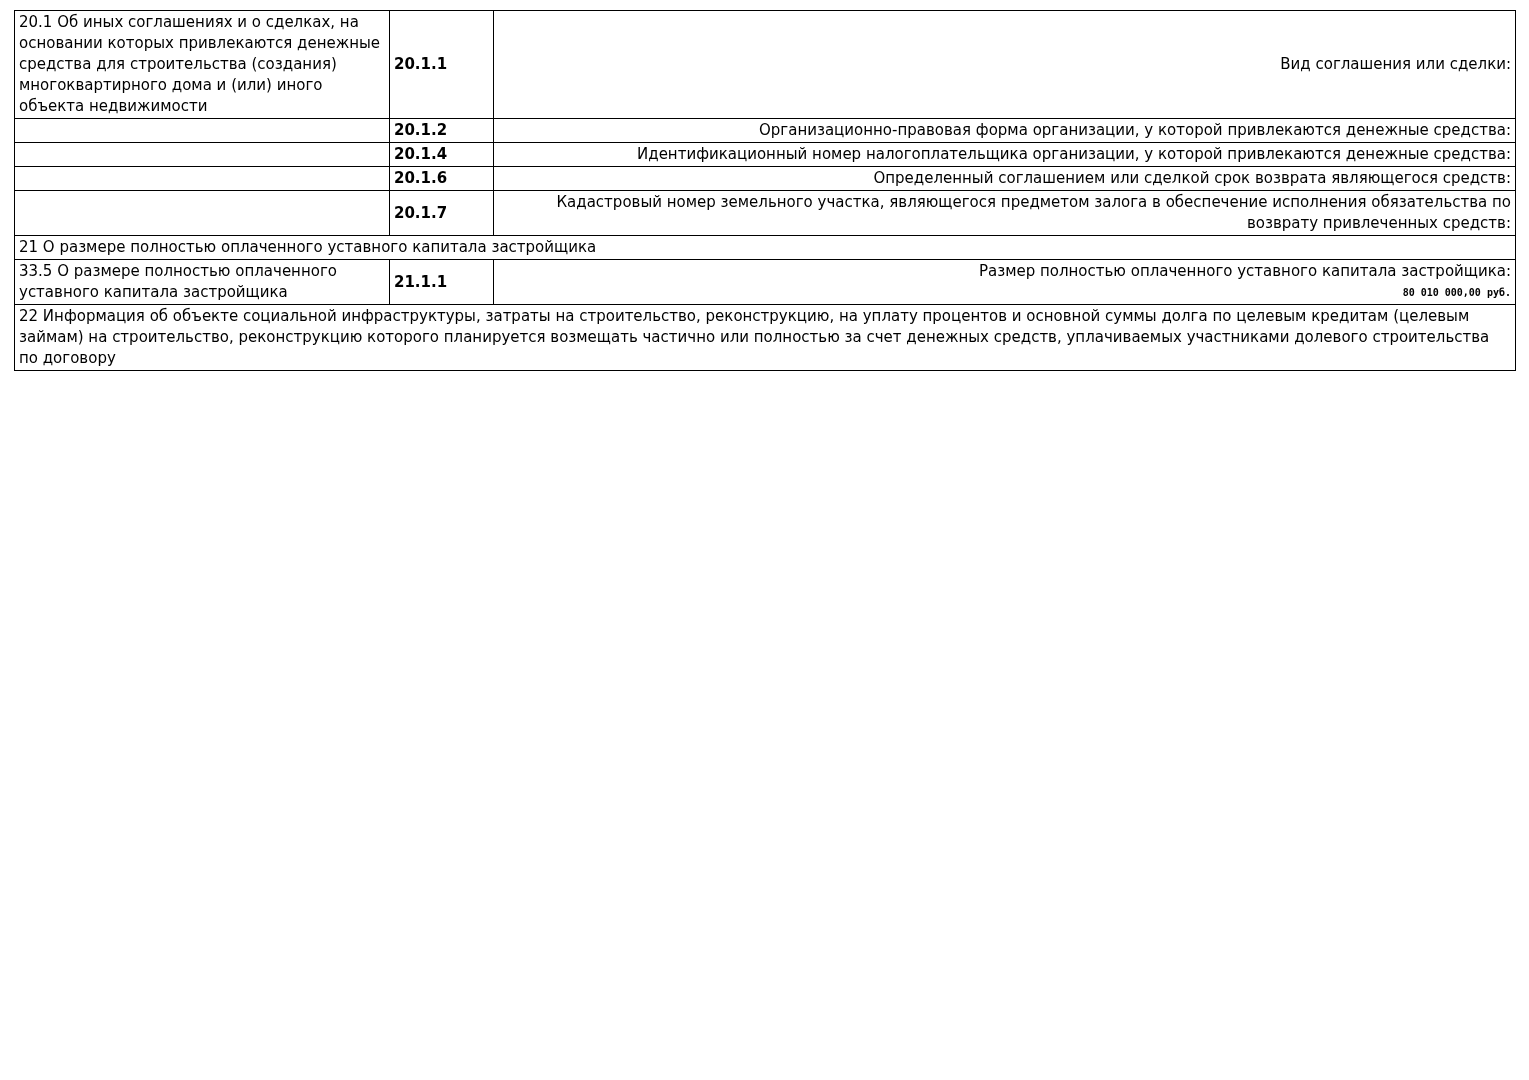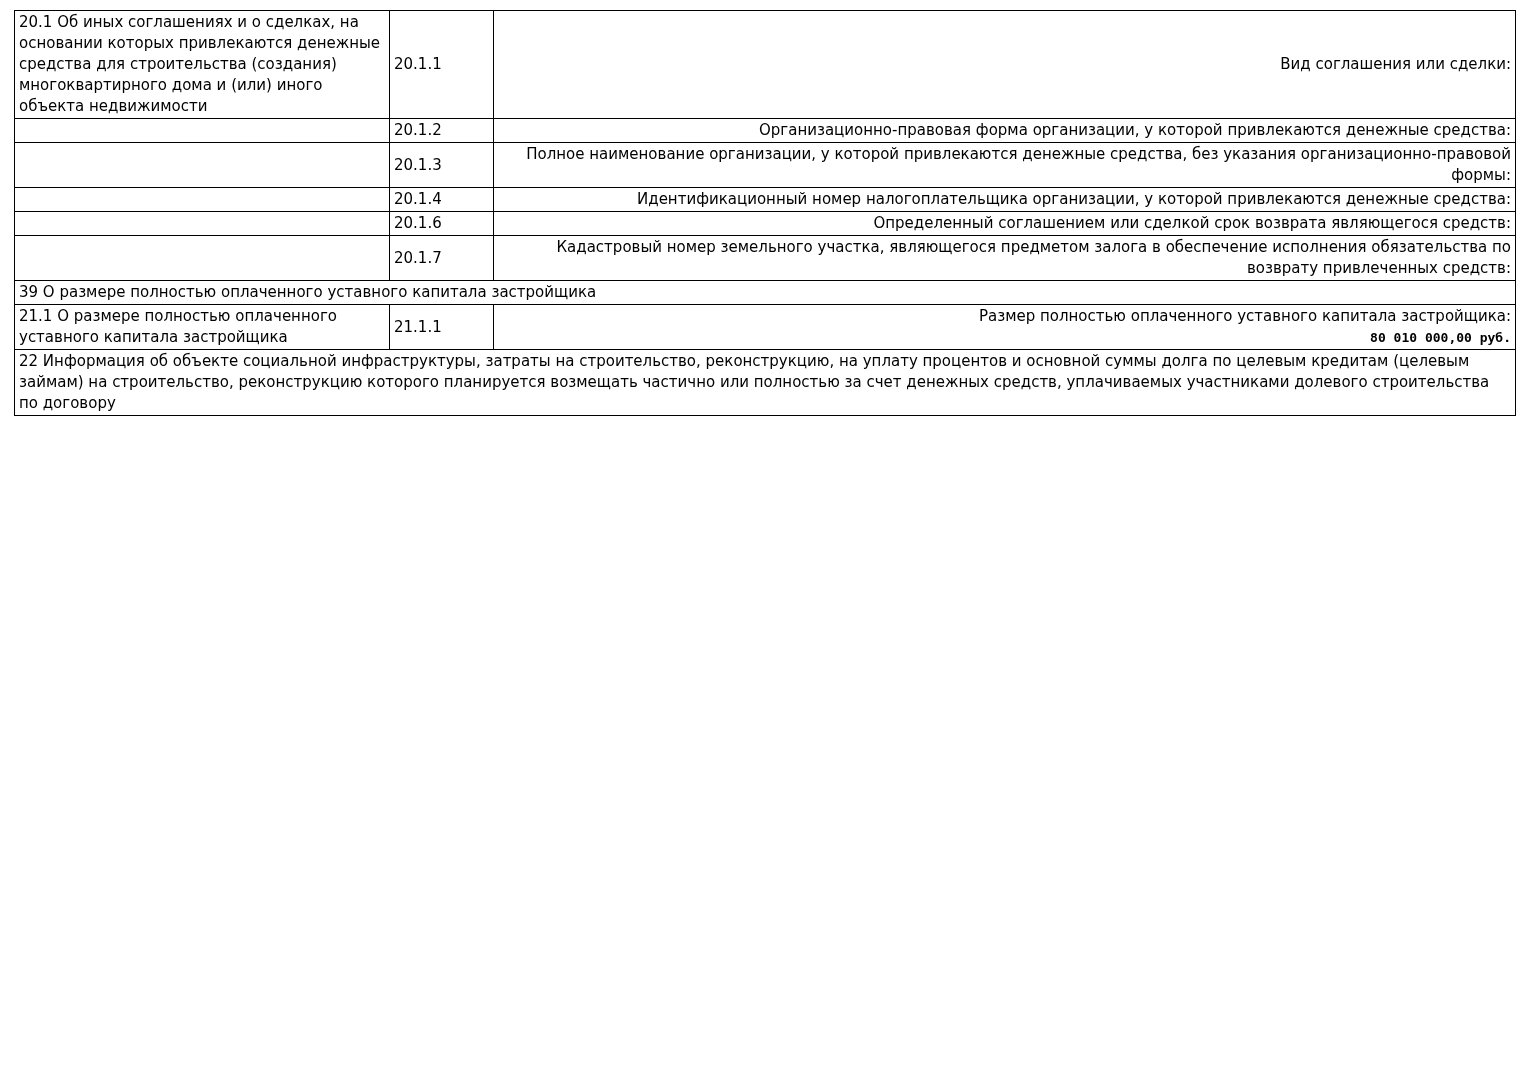--- a/index.html
+++ b/index.html
@@ -27,32 +27,33 @@
     line-height: 21px;
     vertical-align: middle;
     word-wrap: break-word;
   }
   td.col-section {
     width: 375px;
     vertical-align: top;
   }
   td.col-code {
     width: 104px;
+    font-weight: bold;
   }
   td.col-label {
     width: 1022px;
     text-align: right;
   }
   td.full-row {
     vertical-align: top;
   }
   .value-bold {
     font-family: "DejaVu Sans Mono", "Liberation Mono", monospace;
     font-weight: bold;
-    font-size: 13px;
+    font-size: 10px;
     line-height: 21px;
   }
 </style>
 </head>
 <body>
 
 <table class="decl">
   <colgroup>
     <col style="width:375px">
     <col style="width:104px">
@@ -65,25 +66,20 @@
       <td class="col-code">20.1.1</td>
       <td class="col-label">Вид соглашения или сделки:</td>
     </tr>
 
     <tr>
       <td class="col-section"></td>
       <td class="col-code">20.1.2</td>
       <td class="col-label">Организационно-правовая форма организации, у которой привлекаются денежные средства:</td>
     </tr>
 
-    <tr>
-      <td class="col-section"></td>
-      <td class="col-code">20.1.3</td>
-      <td class="col-label">Полное наименование организации, у которой привлекаются денежные средства, без указания организационно-правовой формы:</td>
-    </tr>
 
     <tr>
       <td class="col-section"></td>
       <td class="col-code">20.1.4</td>
       <td class="col-label">Идентификационный номер налогоплательщика организации, у которой привлекаются денежные средства:</td>
     </tr>
 
 
     <tr>
       <td class="col-section"></td>
@@ -91,25 +87,25 @@
       <td class="col-label">Определенный соглашением или сделкой срок возврата являющегося средств:</td>
     </tr>
 
     <tr>
       <td class="col-section"></td>
       <td class="col-code">20.1.7</td>
       <td class="col-label">Кадастровый номер земельного участка, являющегося предметом залога в обеспечение исполнения обязательства по возврату привлеченных средств:</td>
     </tr>
 
     <tr>
-      <td class="full-row" colspan="3">39 О размере полностью оплаченного уставного капитала застройщика</td>
+      <td class="full-row" colspan="3">21 О размере полностью оплаченного уставного капитала застройщика</td>
     </tr>
 
     <tr>
-      <td class="col-section">21.1 О размере полностью оплаченного уставного капитала застройщика</td>
+      <td class="col-section">33.5 О размере полностью оплаченного уставного капитала застройщика</td>
       <td class="col-code">21.1.1</td>
       <td class="col-label">
         <div>Размер полностью оплаченного уставного капитала застройщика:</div>
         <div class="value-bold">80 010 000,00 руб.</div>
       </td>
     </tr>
 
     <tr>
       <td class="full-row" colspan="3">22 Информация об объекте социальной инфраструктуры, затраты на строительство, реконструкцию, на уплату процентов и основной суммы долга по целевым кредитам (целевым займам) на строительство, реконструкцию которого планируется возмещать частично или полностью за счет денежных средств, уплачиваемых участниками долевого строительства по договору</td>
     </tr>

